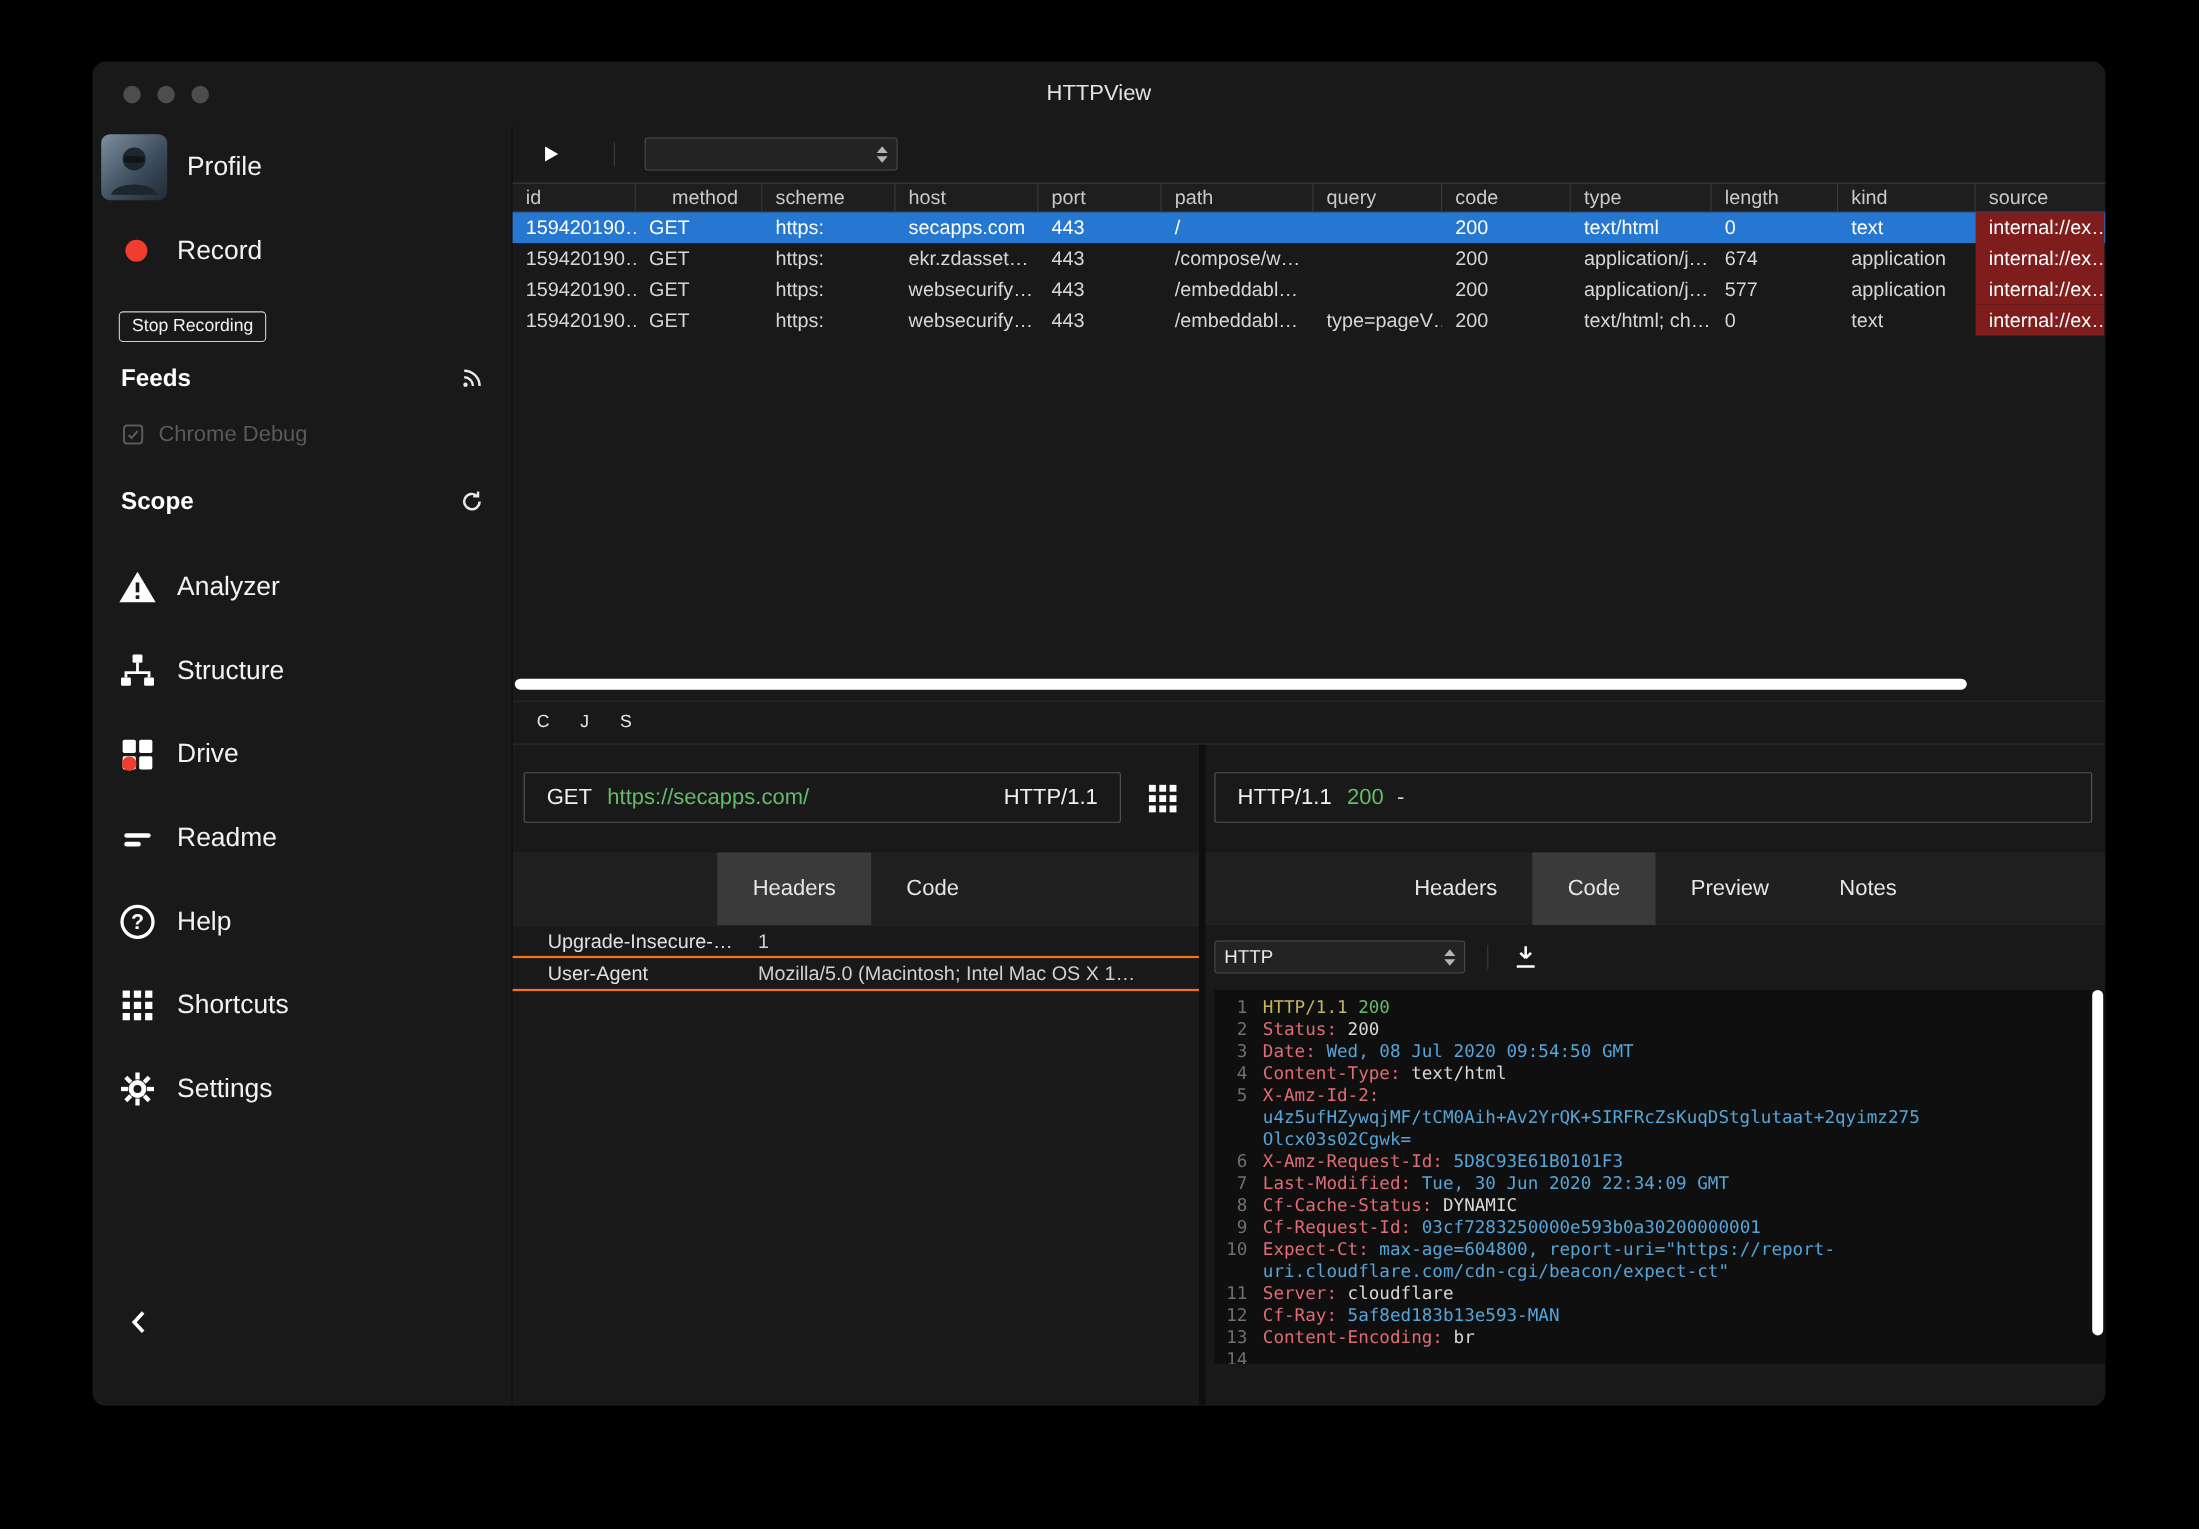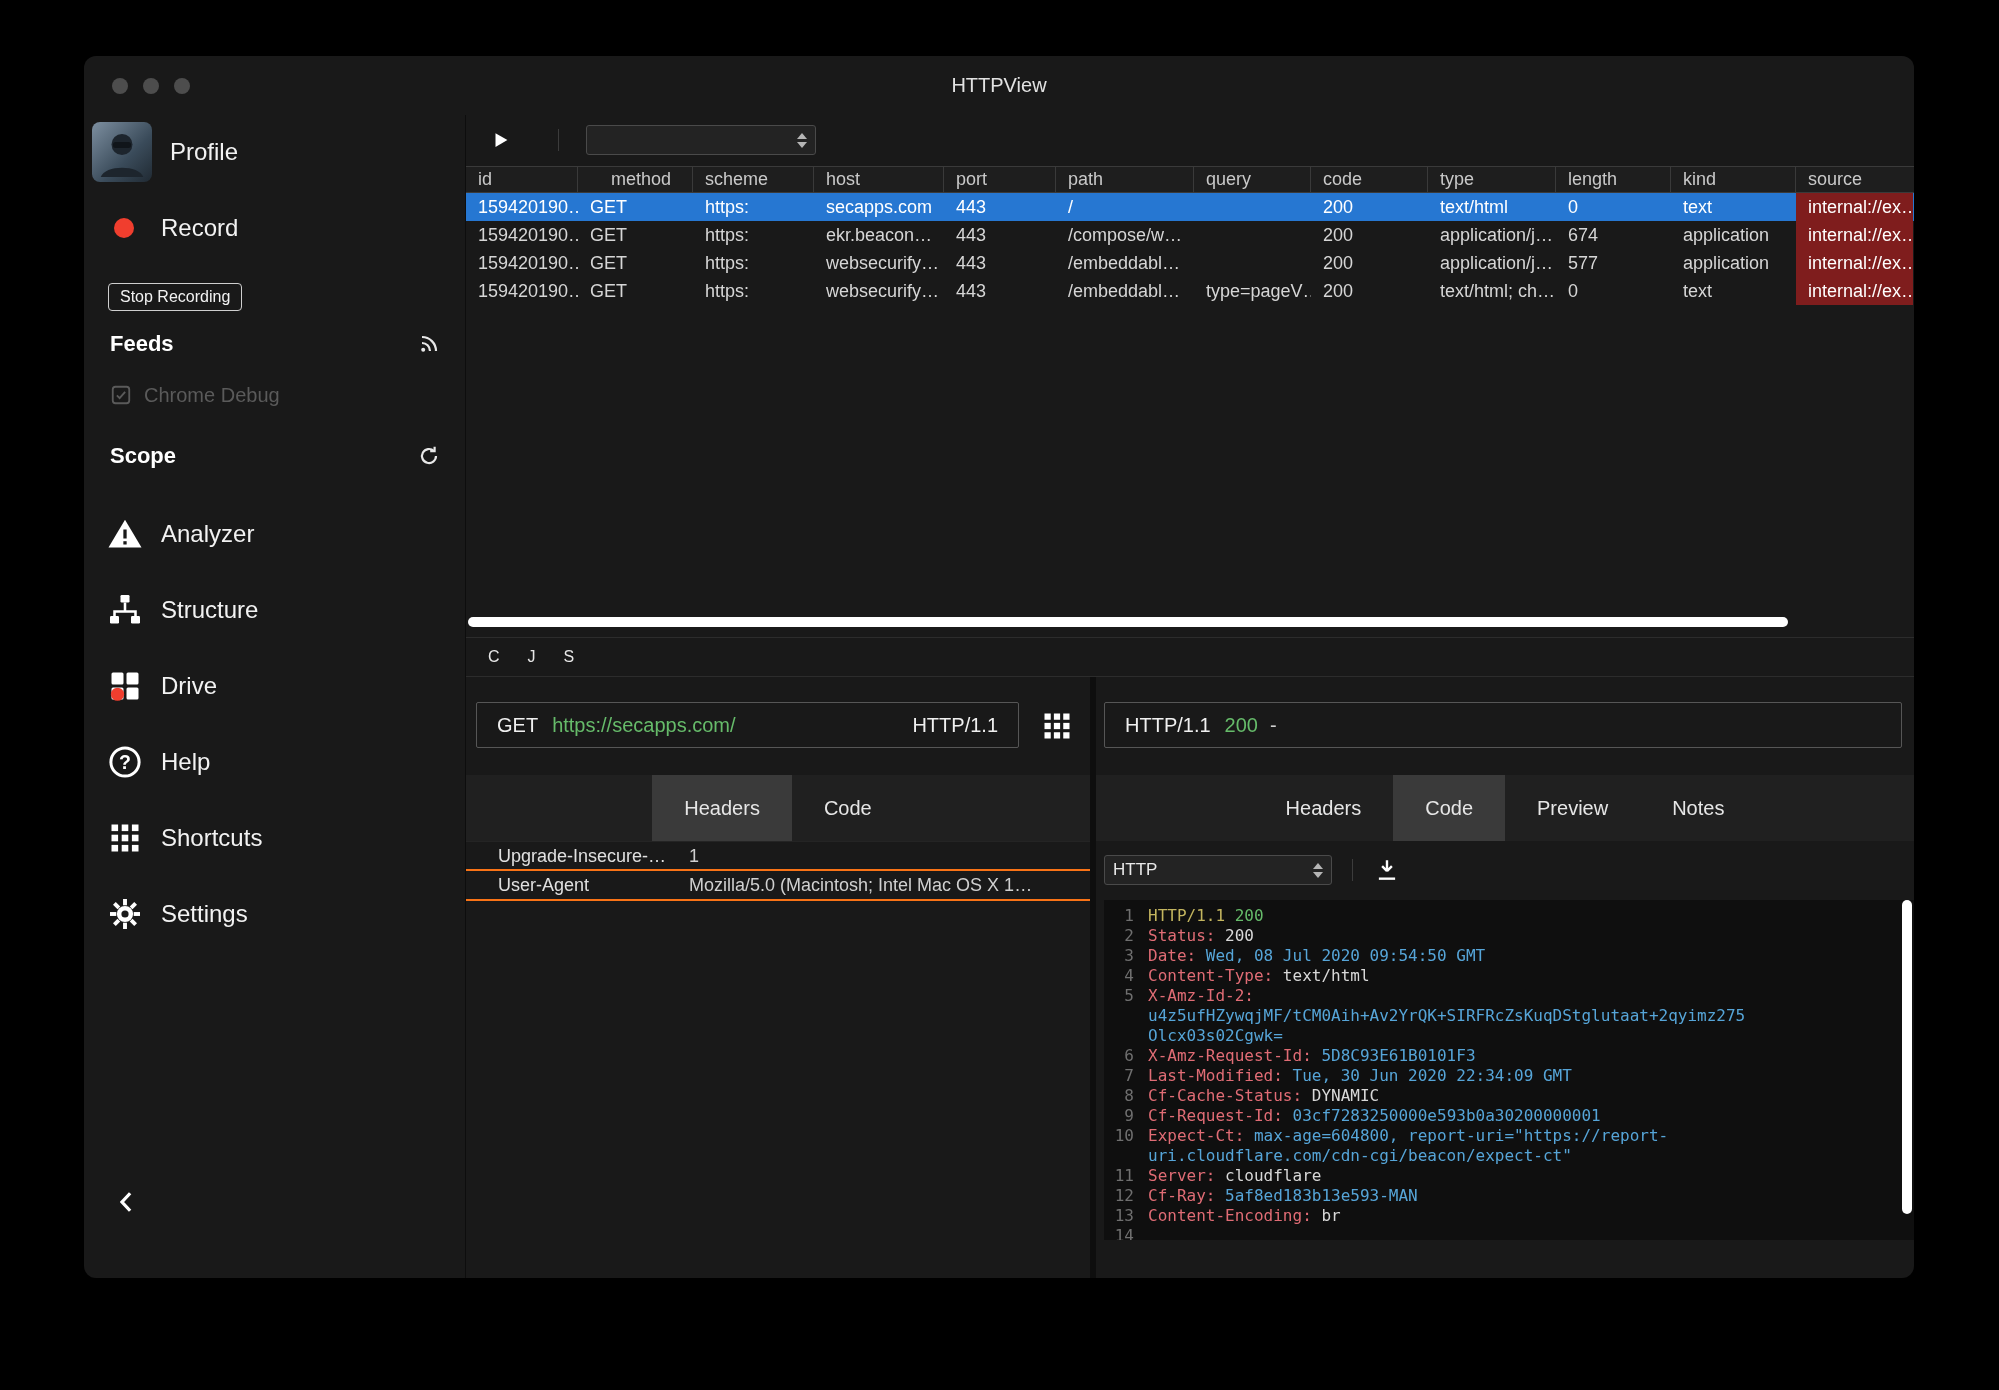--- a/index.html
+++ b/index.html
@@ -204,20 +204,29 @@
               <g fill="#fff">
                 <rect x="3" y="3" width="8" height="8" rx="1"></rect>
                 <rect x="13" y="3" width="8" height="8" rx="1"></rect>
                 <rect x="13" y="13" width="8" height="8" rx="1"></rect>
                 <rect x="3" y="13" width="8" height="8" rx="1"></rect>
               </g>
               <circle cx="7" cy="17.5" r="4.4" fill="#f03e2e"></circle>
             </svg>
           </span>
           <span class="nav-label">Drive</span>
+        </div>
+        <div class="nav-item">
+          <span class="nav-icon icon">
+            <svg viewBox="0 0 24 24" fill="#fff">
+              <rect x="4" y="9" width="16" height="2.8" rx="1.4"></rect>
+              <rect x="4" y="14.2" width="10" height="2.8" rx="1.4"></rect>
+            </svg>
+          </span>
+          <span class="nav-label">Readme</span>
         </div>
         <div class="nav-item">
           <span class="nav-icon icon">
             <svg viewBox="0 0 24 24">
               <circle cx="12" cy="12" r="9.4" fill="none" stroke="#fff" stroke-width="2"></circle>
               <text x="12" y="16.6" text-anchor="middle" font-size="13" fill="#fff" font-family="Liberation Sans,sans-serif" font-weight="bold">?</text>
             </svg>
           </span>
           <span class="nav-label">Help</span>
         </div>
@@ -309,21 +318,21 @@
           <div class="td" style="width: 117px;">200</div>
           <div class="td" style="width: 128px;">text/html</div>
           <div class="td" style="width: 115px;">0</div>
           <div class="td" style="width: 125px;">text</div>
           <div class="td source-cell" style="width: 117px;">internal://ex…</div>
         </div>
         <div class="tr">
           <div class="td" style="width: 112px;">159420190…</div>
           <div class="td" style="width: 115px;">GET</div>
           <div class="td" style="width: 121px;">https:</div>
-          <div class="td" style="width: 130px;">ekr.beacon…</div>
+          <div class="td" style="width: 130px;">ekr.zdasset…</div>
           <div class="td" style="width: 112px;">443</div>
           <div class="td" style="width: 138px;">/compose/w…</div>
           <div class="td" style="width: 117px;"></div>
           <div class="td" style="width: 117px;">200</div>
           <div class="td" style="width: 128px;">application/j…</div>
           <div class="td" style="width: 115px;">674</div>
           <div class="td" style="width: 125px;">application</div>
           <div class="td source-cell" style="width: 117px;">internal://ex…</div>
         </div>
         <div class="tr">

